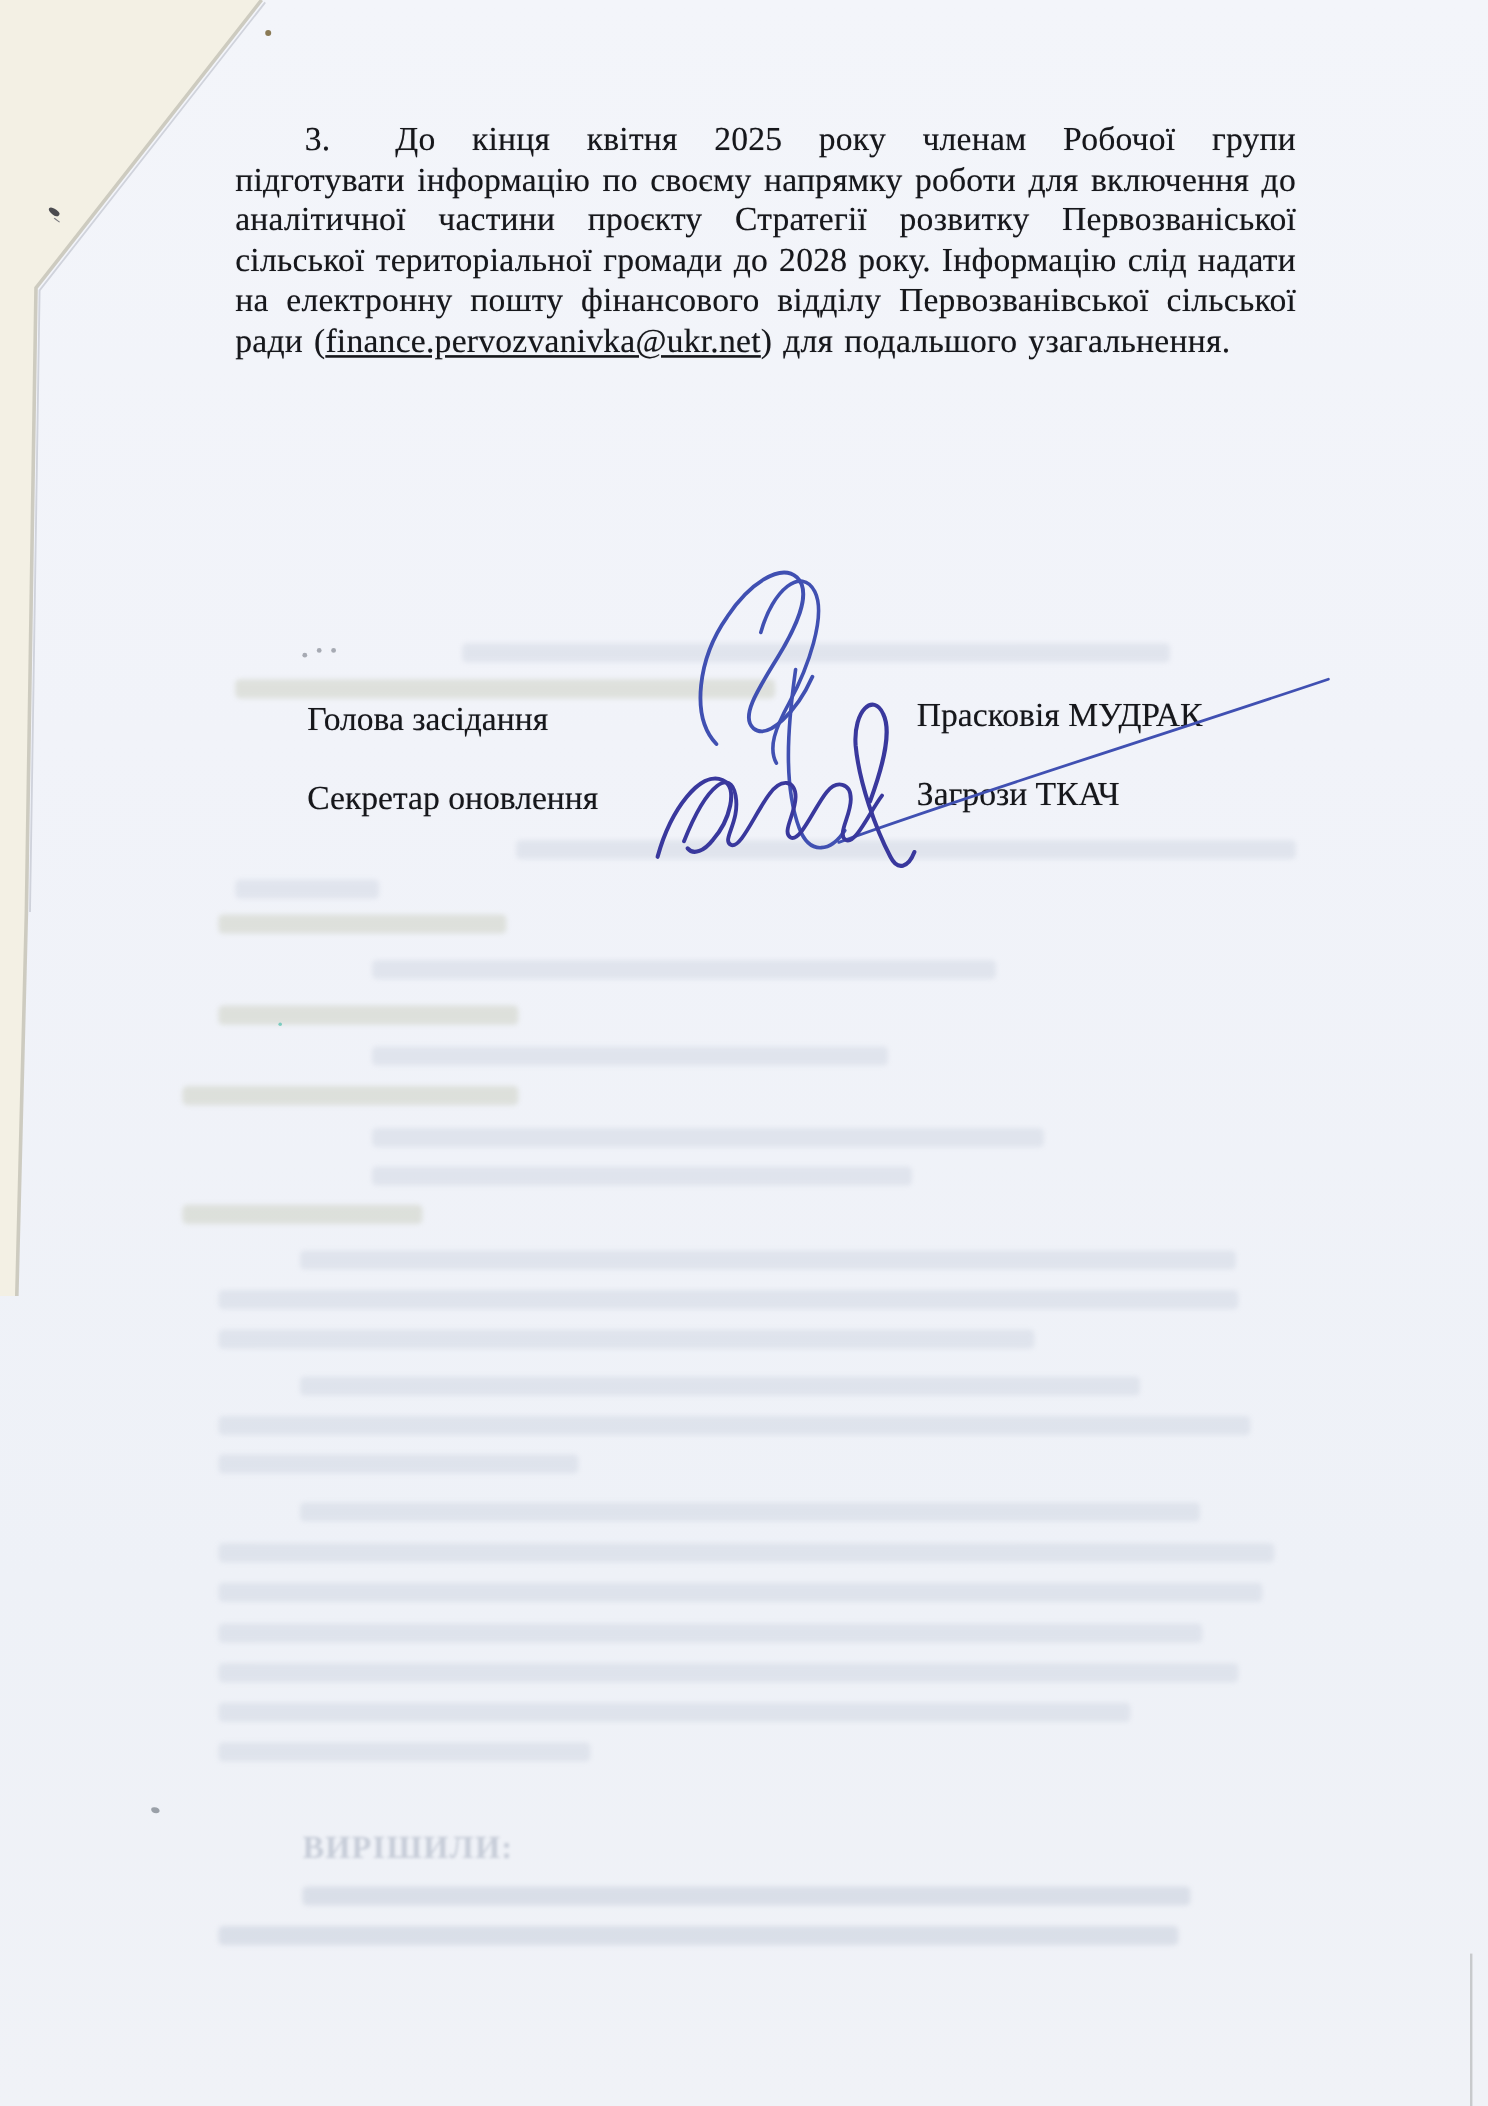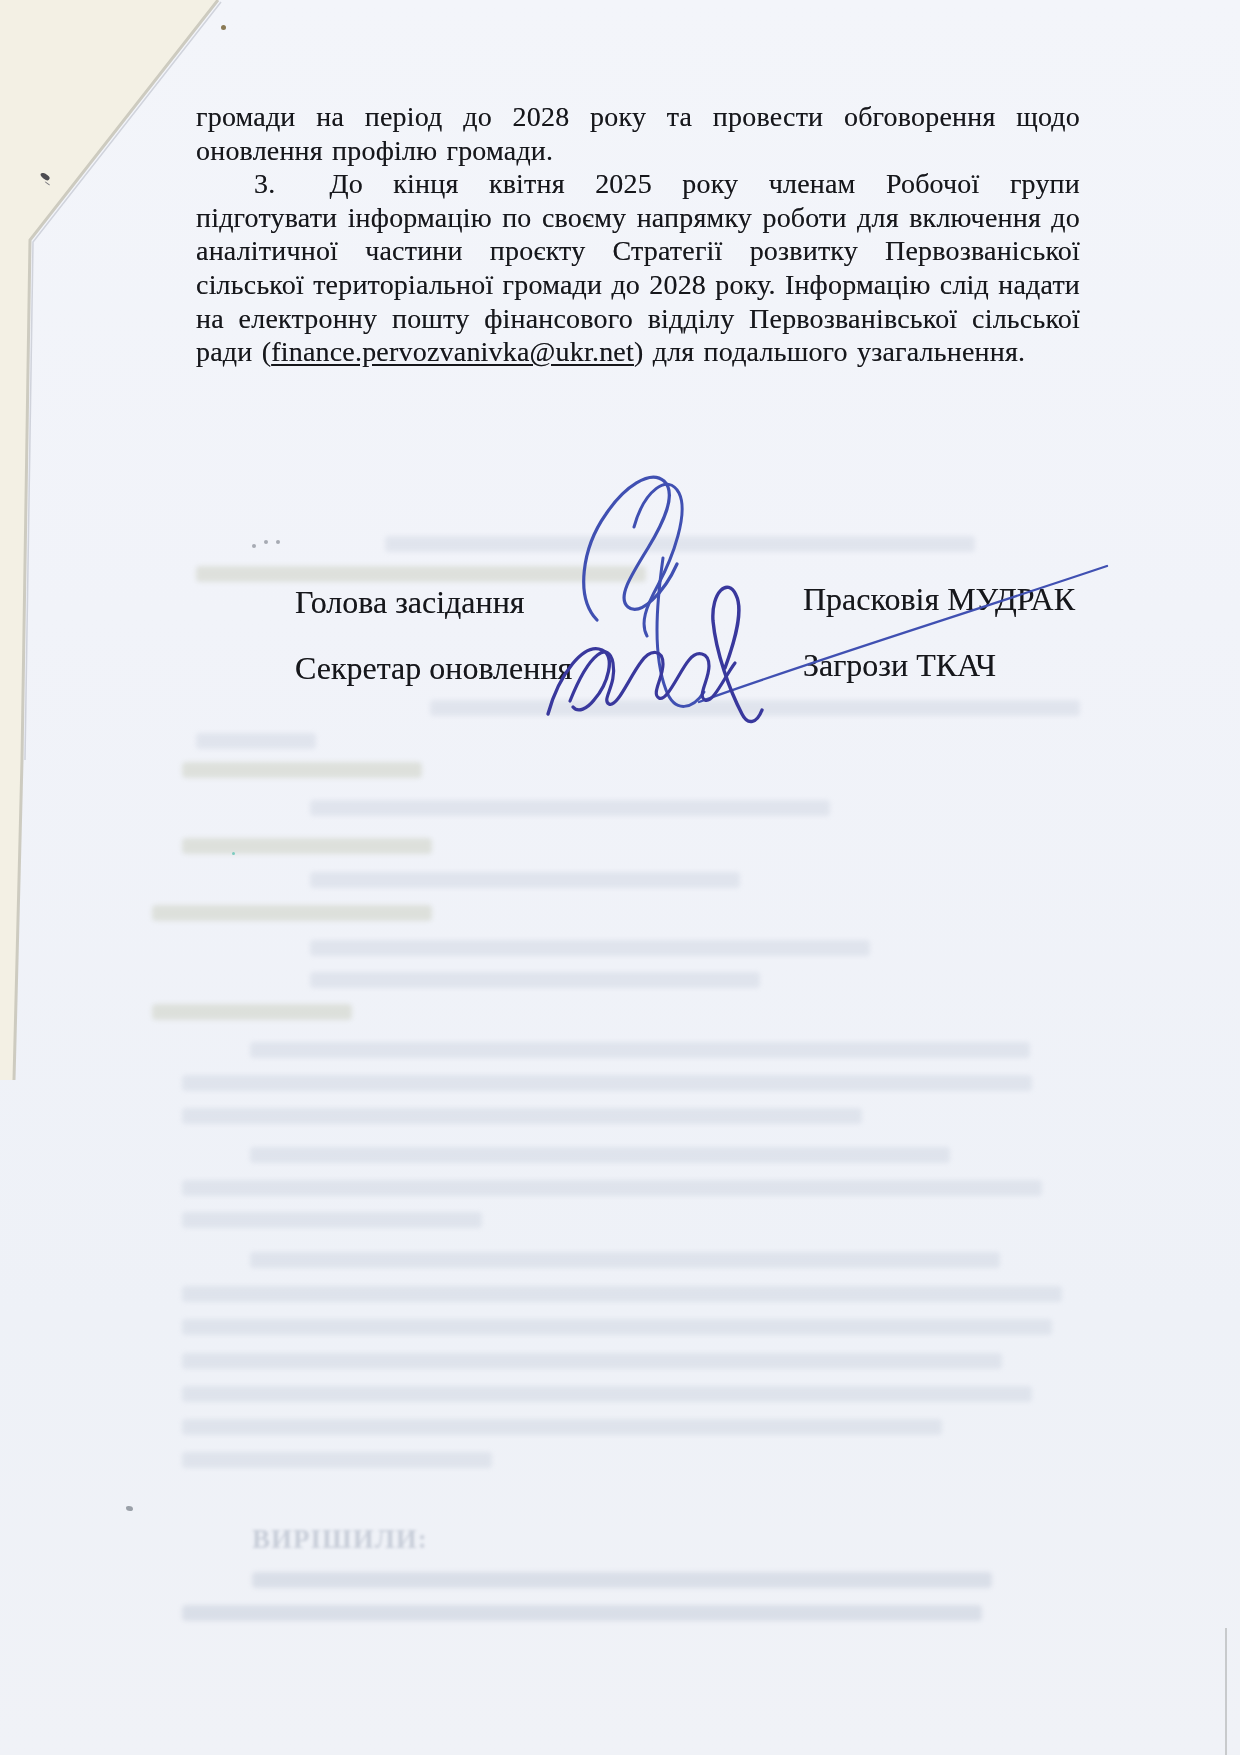--- a/index.html
+++ b/index.html
@@ -15,21 +15,21 @@
     position:absolute;left:196px;top:100px;width:884px;
     font-size:28px;line-height:33.6px;text-align:justify;
     word-spacing:2px;letter-spacing:.2px;
     text-shadow:0 0 .6px rgba(20,20,28,.5);
   }
   .textblock p{margin:0;}
   .textblock p.item{text-indent:58px;}
   .tab{display:inline-block;width:54px;}
   .email{text-decoration:underline;text-underline-offset:3px;}
   
-  .sig{position:absolute;font-size:32px;white-space:nowrap;text-shadow:0 0 .6px rgba(20,20,28,.5);margin-left:39px;}
+  .sig{position:absolute;font-size:28px;white-space:nowrap;text-shadow:0 0 .6px rgba(20,20,28,.5);}
   
   .signatures{position:absolute;left:0;top:0;pointer-events:none;}
   
   .gl{position:absolute;height:16px;border-radius:4px;background:#a9b4c7;opacity:.22;filter:blur(2.4px);}
   .gl.olive{background:#b3b79b;opacity:.3;}
   .gl.strong{opacity:.3;}
   .gl-text{
     position:absolute;font-weight:bold;font-size:27px;color:#8c97ab;
     opacity:.4;filter:blur(1.4px);letter-spacing:1px;white-space:nowrap;
   }
@@ -79,21 +79,20 @@
     <div class="gl" style="left:182px;top:1353px;width:820px"></div>
     <div class="gl" style="left:182px;top:1386px;width:850px"></div>
     <div class="gl" style="left:182px;top:1419px;width:760px"></div>
     <div class="gl" style="left:182px;top:1452px;width:310px"></div>
     <div class="gl-text" style="left:252px;top:1524px">ВИРІШИЛИ:</div>
     <div class="gl strong" style="left:252px;top:1572px;width:740px"></div>
     <div class="gl strong" style="left:182px;top:1605px;width:800px"></div>
   </div>
 
   <div class="textblock">
-    <p><span>громади  на  період до 2028 року та провести обговорення  щодо оновлення профілю громади.</span></p>
 
 
     <p class="item"><span class="num">3.</span><span class="tab"></span><span>До кінця квітня 2025 року членам  Робочої групи  підготувати інформацію  по своєму напрямку  роботи  для  включення  до  аналітичної частини  проєкту  Стратегії  розвитку  Первозваніської  сільської територіальної громади до 2028 року. Інформацію слід надати на  електронну пошту  фінансового  відділу  Первозванівської  сільської  ради (</span><span class="email">finance.pervozvanivka@ukr.net</span><span>) для  подальшого  узагальнення.</span></p>
 
   </div>
 
   <div class="sig" style="left:256px;top:584px">Голова  засідання</div>
   <div class="sig" style="left:764px;top:581px">Прасковія  МУДРАК</div>
   <div class="sig" style="left:256px;top:650px">Секретар  оновлення</div>
   <div class="sig" style="left:764px;top:647px">Загрози ТКАЧ</div>

